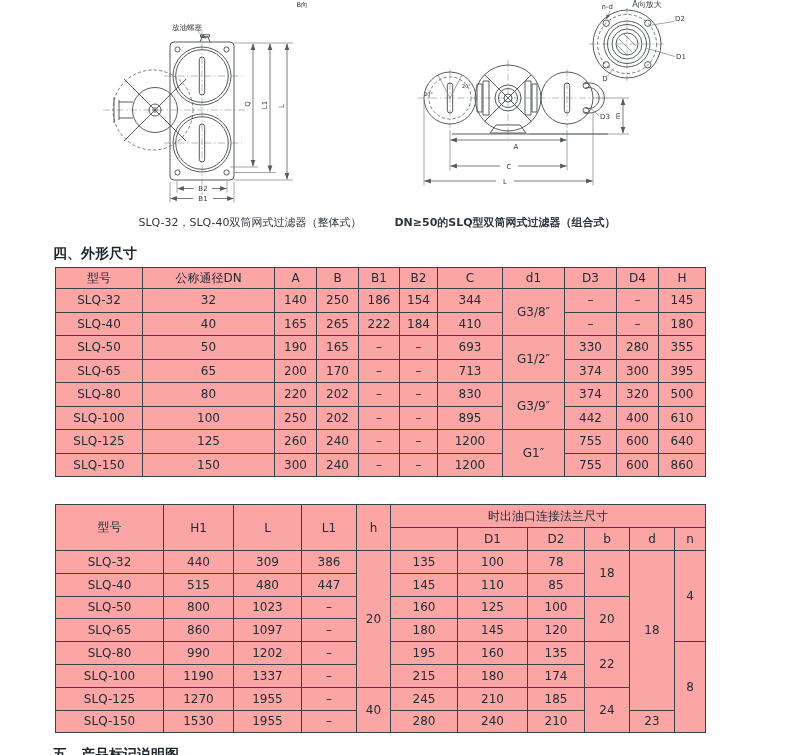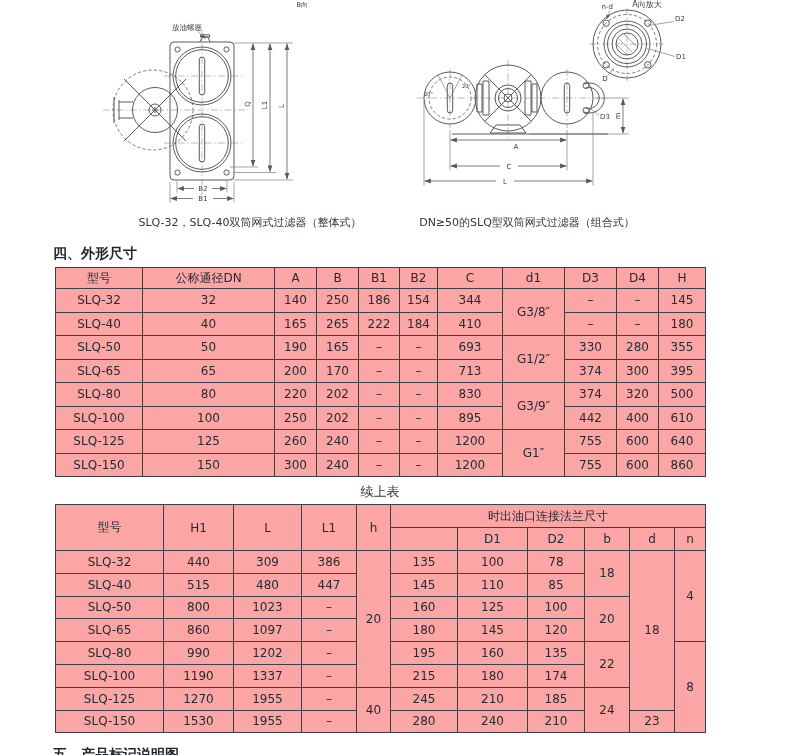--- a/index.html
+++ b/index.html
@@ -188,21 +188,21 @@
 
       <line class="thin" x1="424" y1="100" x2="424" y2="185.5"></line>
       <line class="thin" x1="593" y1="112" x2="593" y2="185.5"></line>
       <line class="dimln" x1="424.6" y1="181" x2="496" y2="181" marker-start="url(#ar)"></line>
       <line class="dimln" x1="514" y1="181" x2="592.4" y2="181" marker-end="url(#ar)"></line>
       <text class="svgtxt" font-size="7" text-anchor="middle" x="505" y="183.5">L</text>
     </g>
   </svg>
 
   <div class="caption" style="left:124px;width:252px;">SLQ-32，SLQ-40双筒网式过滤器（整体式）</div>
-  <div class="caption" style="left:408px;width:238px;">DN≥50的SLQ型双筒网式过滤器（组合式）</div>
+  <div class="caption" style="left:386px;width:238px;font-weight:bold;">DN≥50的SLQ型双筒网式过滤器（组合式）</div>
 
   <div class="heading" style="left:31px;top:245px;">四、外形尺寸</div>
 
   <table class="dim t1" style="left:55px;top:267px;width:650px;">
     <colgroup>
       <col style="width:87px">
         <col style="width:132px">
         <col style="width:42px">
       <col style="width:42px">
         <col style="width:41px">
@@ -325,21 +325,20 @@
           <td>–</td>
           <td>–</td>
           <td>1200</td>
           <td>755</td>
           <td>600</td>
           <td>860</td>
         </tr>
       </tbody>
   </table>
 
-  <div class="cont-note">续上表</div>
 
   <table class="dim t2" style="left:55px;top:504px;width:650px;">
     <colgroup>
       <col style="width:108px">
         <col style="width:70px">
         <col style="width:68px">
       <col style="width:55px">
         <col style="width:34px">
         <col style="width:67px">
       <col style="width:70px">

